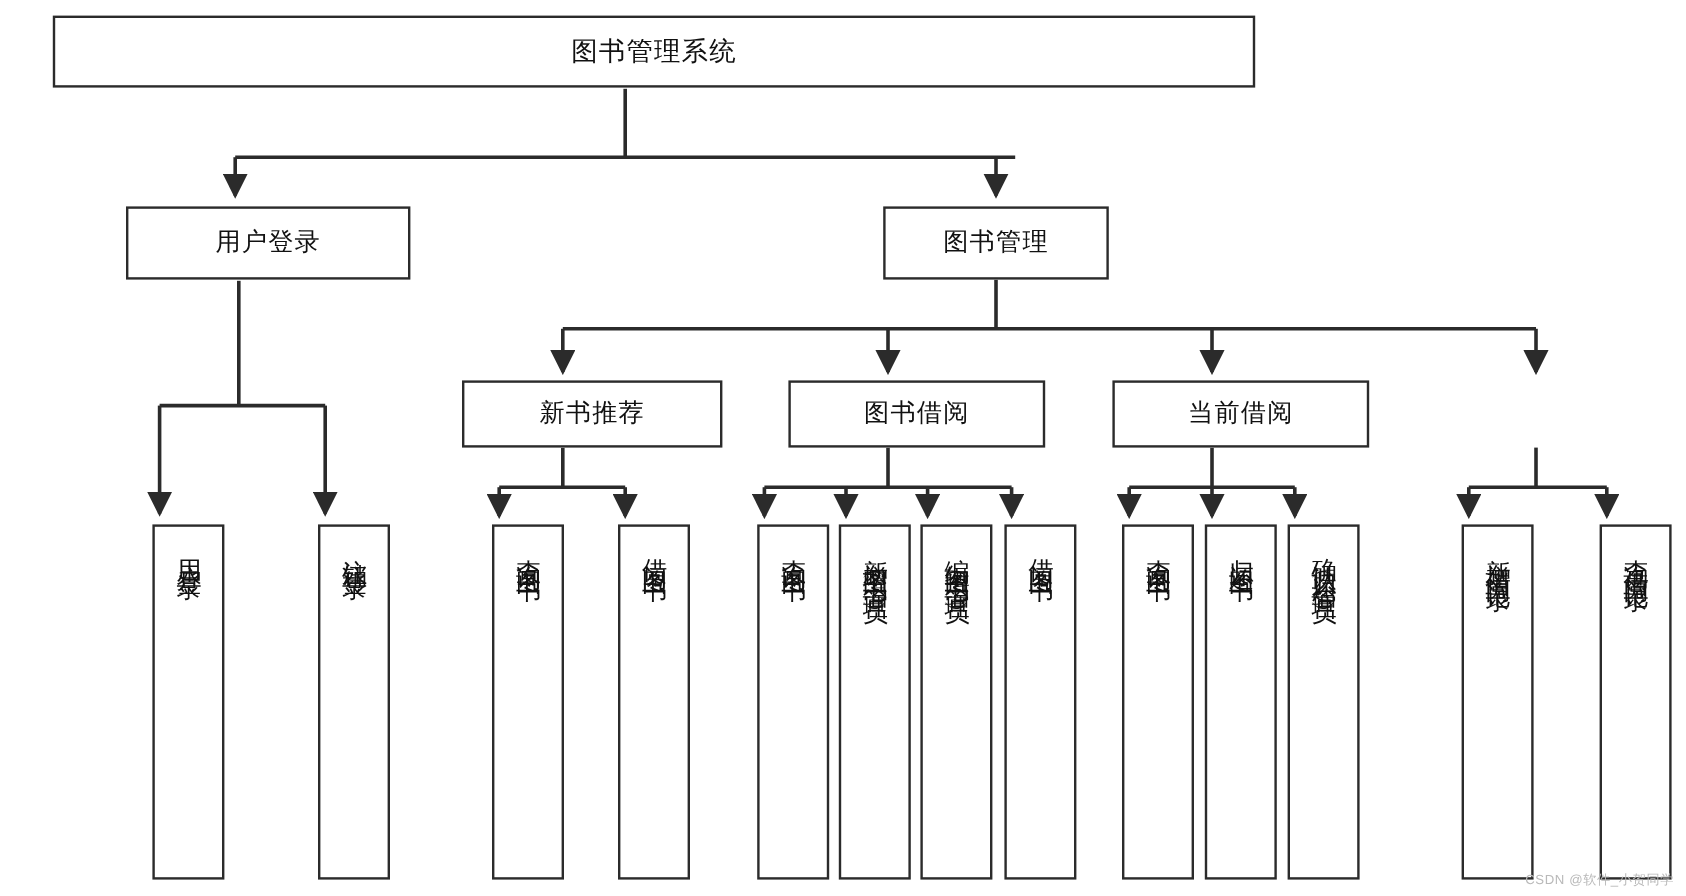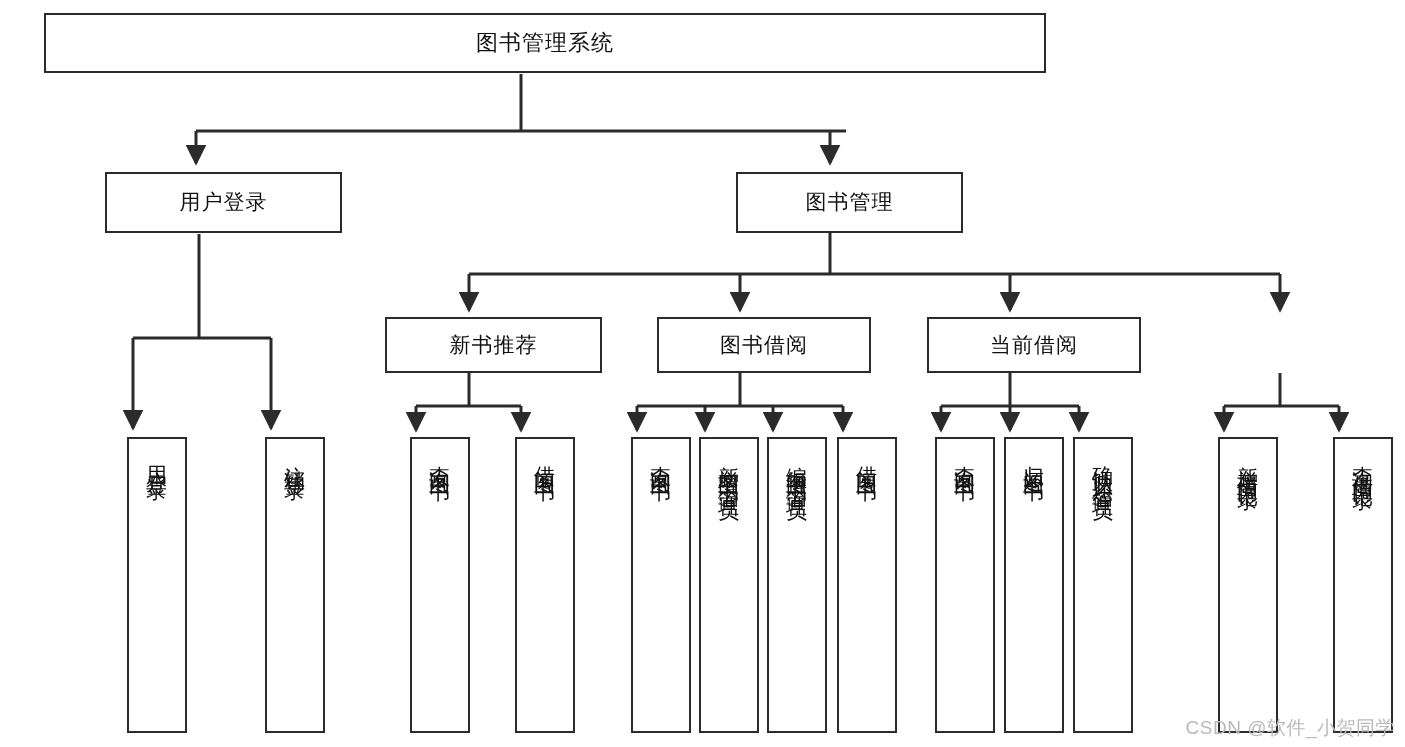--- a/index.html
+++ b/index.html
@@ -60,21 +60,21 @@
     text-orientation: upright;
     font-size: 21px;
     letter-spacing: 5px;
     line-height: 1;
     white-space: nowrap;
   }
   .watermark {
     position: absolute;
     right: 10px;
     bottom: 6px;
-    font-size: 19px;
+    font-size: 11px;
     color: #b9b9b9;
     letter-spacing: 0.5px;
     z-index: 3;
     white-space: nowrap;
   }
 </style>
 </head>
 <body>
 
 <div id="canvas">
@@ -131,21 +131,21 @@
     </g>
   </svg>
 
   <div class="node root" style="left:20px; top:13px; width:1002px; height:60px;">
     <span class="label">图书管理系统</span>
   </div>
 
   <div class="node level1" style="left:81px; top:172px; width:237px; height:61px;">
     <span class="label">用户登录</span>
   </div>
-  <div class="node level1" style="left:712px; top:172px; width:227px; height:61px;">
+  <div class="node level1" style="left:712px; top:172px; width:188px; height:61px;">
     <span class="label">图书管理</span>
   </div>
 
   <div class="node level2" style="left:361px; top:317px; width:217px; height:56px;">
     <span class="label">新书推荐</span>
   </div>
   <div class="node level2" style="left:633px; top:317px; width:214px; height:56px;">
     <span class="label">图书借阅</span>
   </div>
   <div class="node level2" style="left:903px; top:317px; width:214px; height:56px;">

